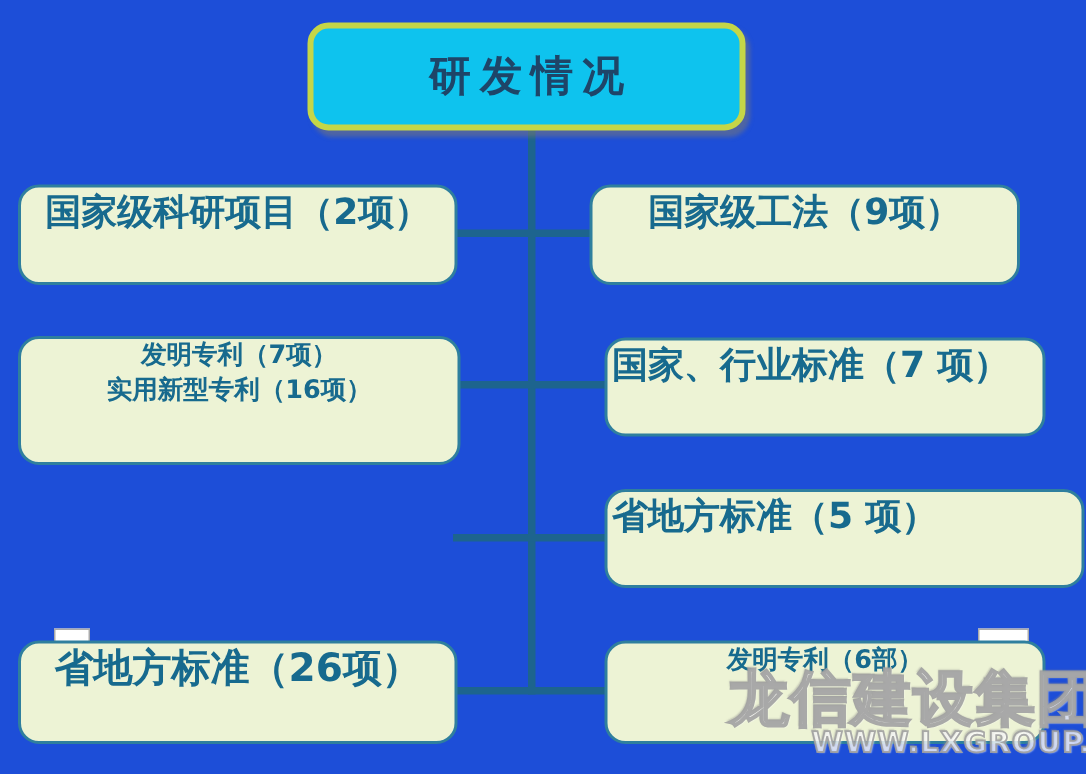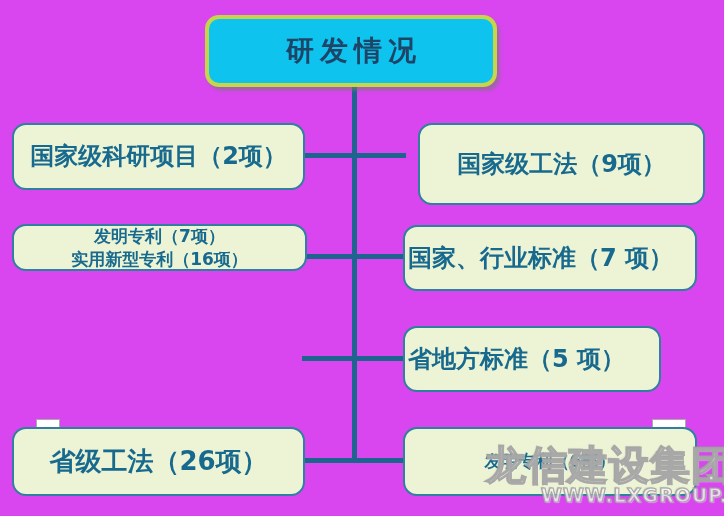--- a/index.html
+++ b/index.html
@@ -1,38 +1,38 @@
 <!DOCTYPE html>
 <html lang="zh"><head>
 <meta charset="utf-8">
 <style>
   html,body{margin:0;padding:0;background:#ffffff;}
   body{font-family:"DejaVu Sans","Liberation Sans",sans-serif;}
-  #canvas{position:relative;width:724px;height:516px;background:#d946ef;overflow:hidden;}
+  #canvas{position:relative;width:724px;height:516px;background:#1d4ed8;overflow:hidden;}
 
   
   .trunk{position:absolute;left:352px;top:86px;width:5px;height:377px;background:#1d648e;}
   .hconn{position:absolute;height:5px;background:#1d648e;}
 
   
   .title-box{
     position:absolute;left:205px;top:15px;width:284px;height:64px;
     background:#0ec3ee;border:4px solid #c5d647;border-radius:14px;
     box-shadow:3px 4px 3px rgba(120,120,120,0.55);
     display:flex;align-items:center;justify-content:center;
   }
   .title-box span{
     color:#1e4568;font-size:28px;font-weight:bold;letter-spacing:6px;
     text-indent:6px;white-space:nowrap;
   }
 
   
   .node{
     position:absolute;background:#edf3d5;border:2px solid #2f7f9e;border-radius:14px;
-    display:flex;flex-direction:column;align-items:center;justify-content:center;
+    display:flex;flex-direction:column;align-items:center;
     color:#176a8e;font-weight:bold;box-sizing:border-box;text-align:center;
   }
   .node.align-left{align-items:flex-start;text-align:left;padding-left:3px;}
   .node span{display:block;white-space:nowrap;line-height:1.35;}
   .fs-big span{font-size:24px;}
   .fs-xbig span{font-size:26px;}
   .fs-small span{font-size:17px;}
 
   
   .artifact{position:absolute;background:#ffffff;border:1px solid #aaaaaa;}
@@ -59,35 +59,35 @@
   <div class="artifact" style="left:36px;top:419px;width:22px;height:10px;"></div>
   <div class="artifact" style="left:652px;top:419px;width:32px;height:13px;"></div>
 
   <div class="title-box">
     <span>研发情况</span>
   </div>
 
   <div class="node fs-big" style="left:12px;top:123px;width:293px;height:67px;">
     <span>国家级科研项目（2项）</span>
   </div>
-  <div class="node fs-small" style="left:12px;top:224px;width:295px;height:47px;">
+  <div class="node fs-small" style="left:12px;top:224px;width:295px;height:86px;">
     <span>发明专利（7项）</span>
     <span>实用新型专利（16项）</span>
   </div>
   <div class="node fs-xbig" style="left:12px;top:427px;width:293px;height:69px;">
-    <span>省级工法（26项）</span>
+    <span>省地方标准（26项）</span>
   </div>
 
-  <div class="node fs-big" style="left:418px;top:123px;width:287px;height:82px;">
+  <div class="node fs-big" style="left:393px;top:123px;width:287px;height:67px;">
     <span>国家级工法（9项）</span>
   </div>
   <div class="node fs-big align-left" style="left:403px;top:225px;width:294px;height:66px;">
     <span>国家、行业标准（7 项）</span>
   </div>
-  <div class="node fs-big align-left" style="left:403px;top:326px;width:258px;height:66px;">
+  <div class="node fs-big align-left" style="left:403px;top:326px;width:320px;height:66px;">
     <span>省地方标准（5 项）</span>
   </div>
   <div class="node fs-small" style="left:403px;top:427px;width:294px;height:69px;">
     <span>发明专利（6部）</span>
   </div>
 
   <div class="wm wm1">龙信建设集团</div>
   <div class="wm wm2">WWW.LXGROUP.CN</div>
 
 </div>

